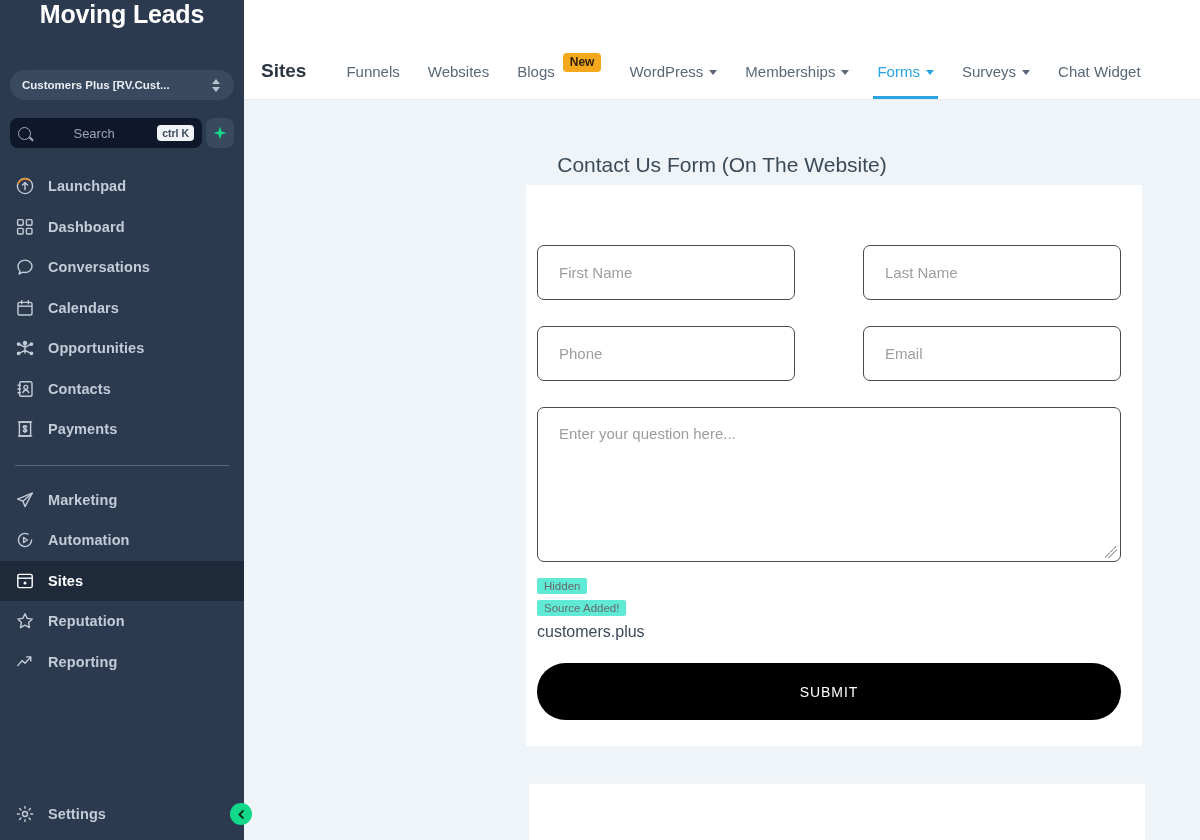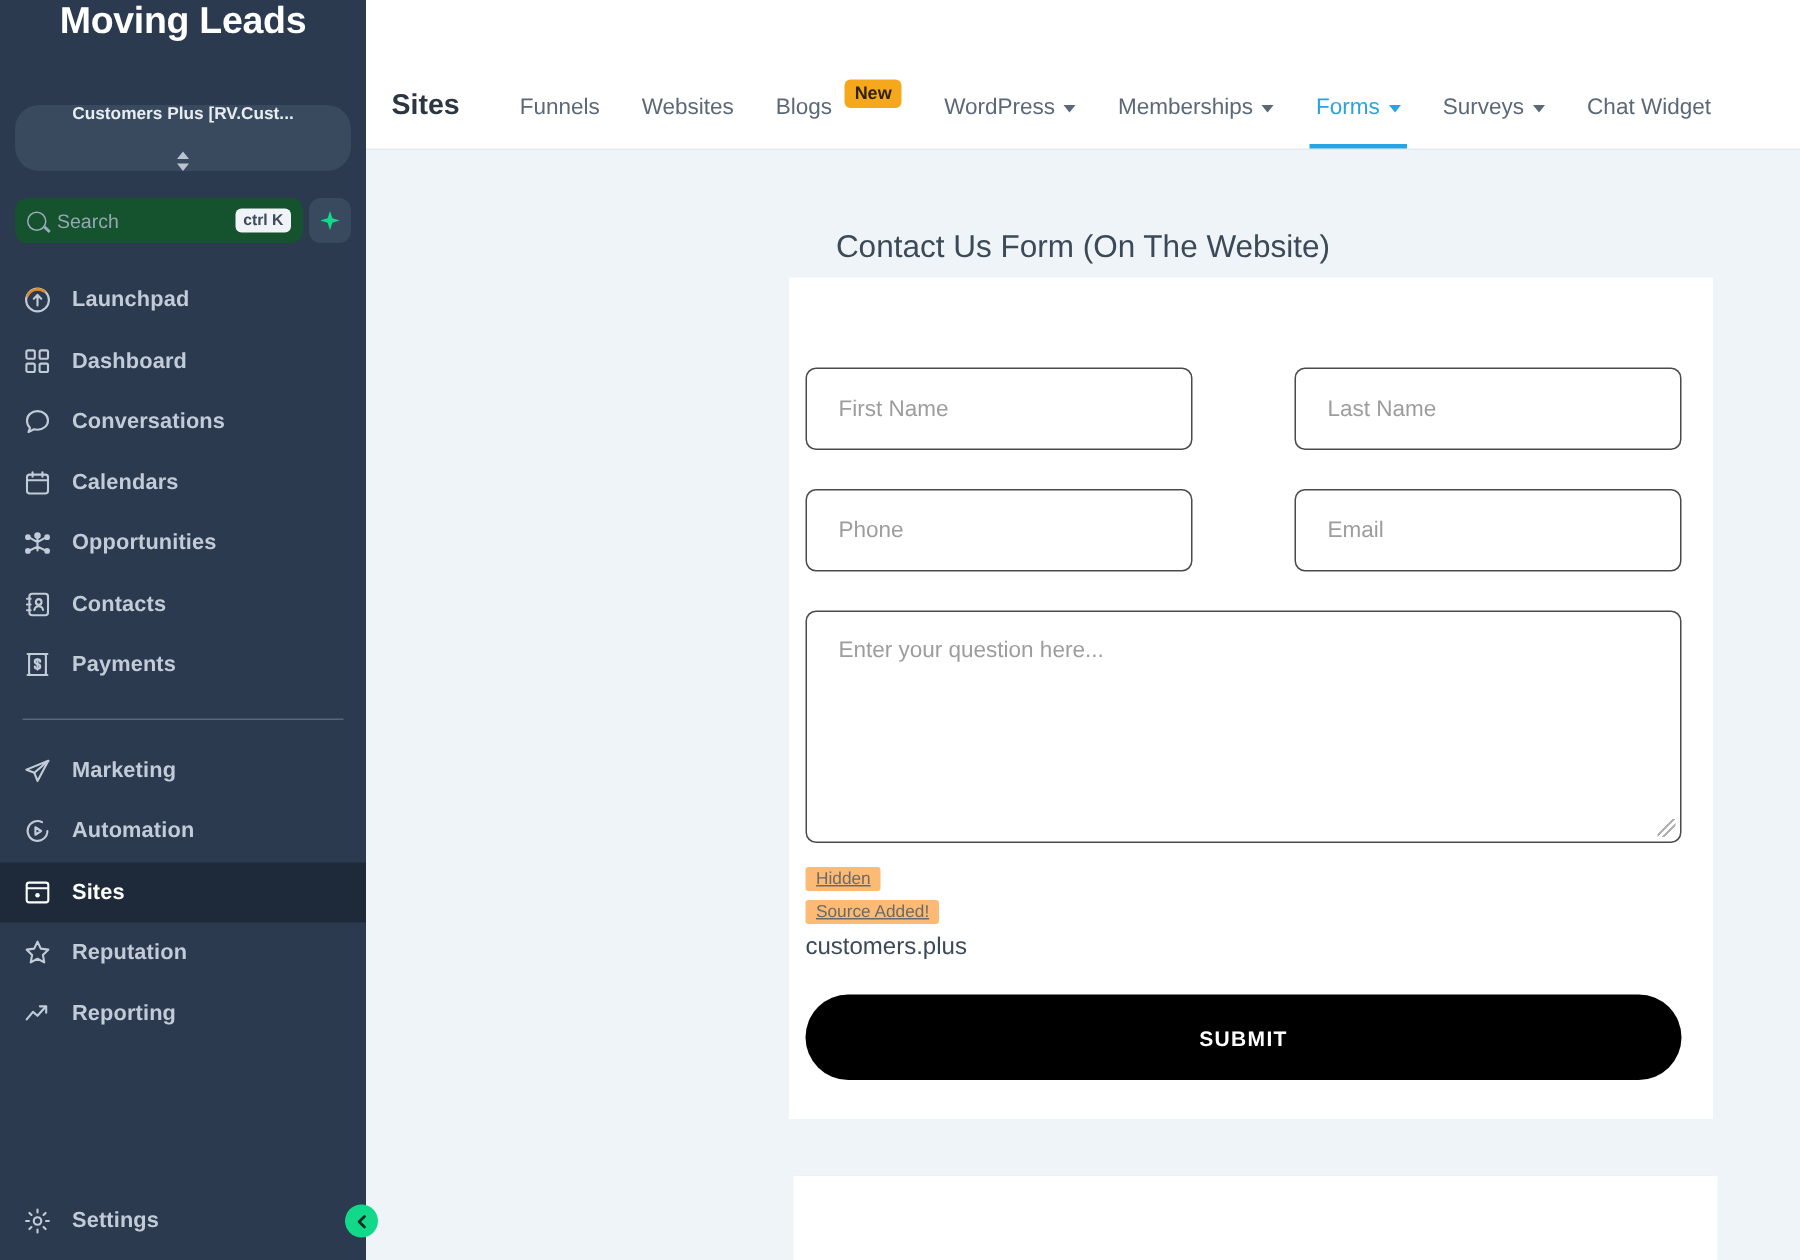--- a/index.html
+++ b/index.html
@@ -39,28 +39,27 @@
   }
   .brand-text {
     color: #ffffff;
     font-size: 25px;
     font-weight: bold;
     letter-spacing: -0.2px;
   }
 
   .location-select {
     margin: 0 10px 0 10px;
-    height: 44px;
+    height: 30px;
     background: #3a4a5e;
     border-radius: 16px;
     display: flex;
     align-items: center;
     padding: 0 12px;
     cursor: pointer;
-    flex-direction: column;
   }
   .location-name {
     color: #e8edf3;
     font-size: 11.5px;
     font-weight: bold;
     white-space: nowrap;
     overflow: hidden;
     flex: 1;
   }
   .spinner-icon {
@@ -84,26 +83,27 @@
 
   .search-row {
     margin: 18px 10px 0 10px;
     display: flex;
     align-items: center;
     gap: 4px;
   }
   .search-box {
     flex: 1;
     height: 30px;
-    background: #14532d;
+    background: #0f172a;
     border-radius: 8px;
     display: flex;
     align-items: center;
     padding: 0 8px;
     gap: 7px;
+    text-align: center;
   }
   .search-glyph {
     width: 13px; height: 13px;
     border: 1.6px solid #9daabb;
     border-radius: 50%;
     position: relative;
     flex: 0 0 13px;
   }
   .search-glyph::after {
     content: "";
@@ -340,43 +340,42 @@
     width: 12px; height: 12px;
     background:
       linear-gradient(135deg, transparent 0 42%, #b0b0b0 42% 50%, transparent 50% 62%, #b0b0b0 62% 70%, transparent 70%);
   }
 
   .hidden-block {
     margin-bottom: 22px;
   }
   .tag {
     display: inline-block;
-    background: #fdba74;
+    background: #5eead4;
     color: #6a6a6a;
     font-size: 11.5px;
     padding: 2px 7px;
     border-radius: 2px;
     margin-bottom: 4px;
-    text-decoration: underline;
   }
   .hidden-value {
     font-size: 16px;
     color: #3c4a58;
     margin-top: 3px;
   }
 
   .submit-btn {
     width: 100%;
     height: 57px;
     background: #000000;
     color: #ffffff;
     border: none;
     border-radius: 28.5px;
     font-size: 14px;
-    font-weight: bold;
+    font-weight: normal;
     letter-spacing: 0.9px;
     cursor: pointer;
     font-family: "Liberation Sans", sans-serif;
   }
 
   .form-card-2 {
     position: absolute;
     left: 285px;
     top: 683px;
     width: 616px;

